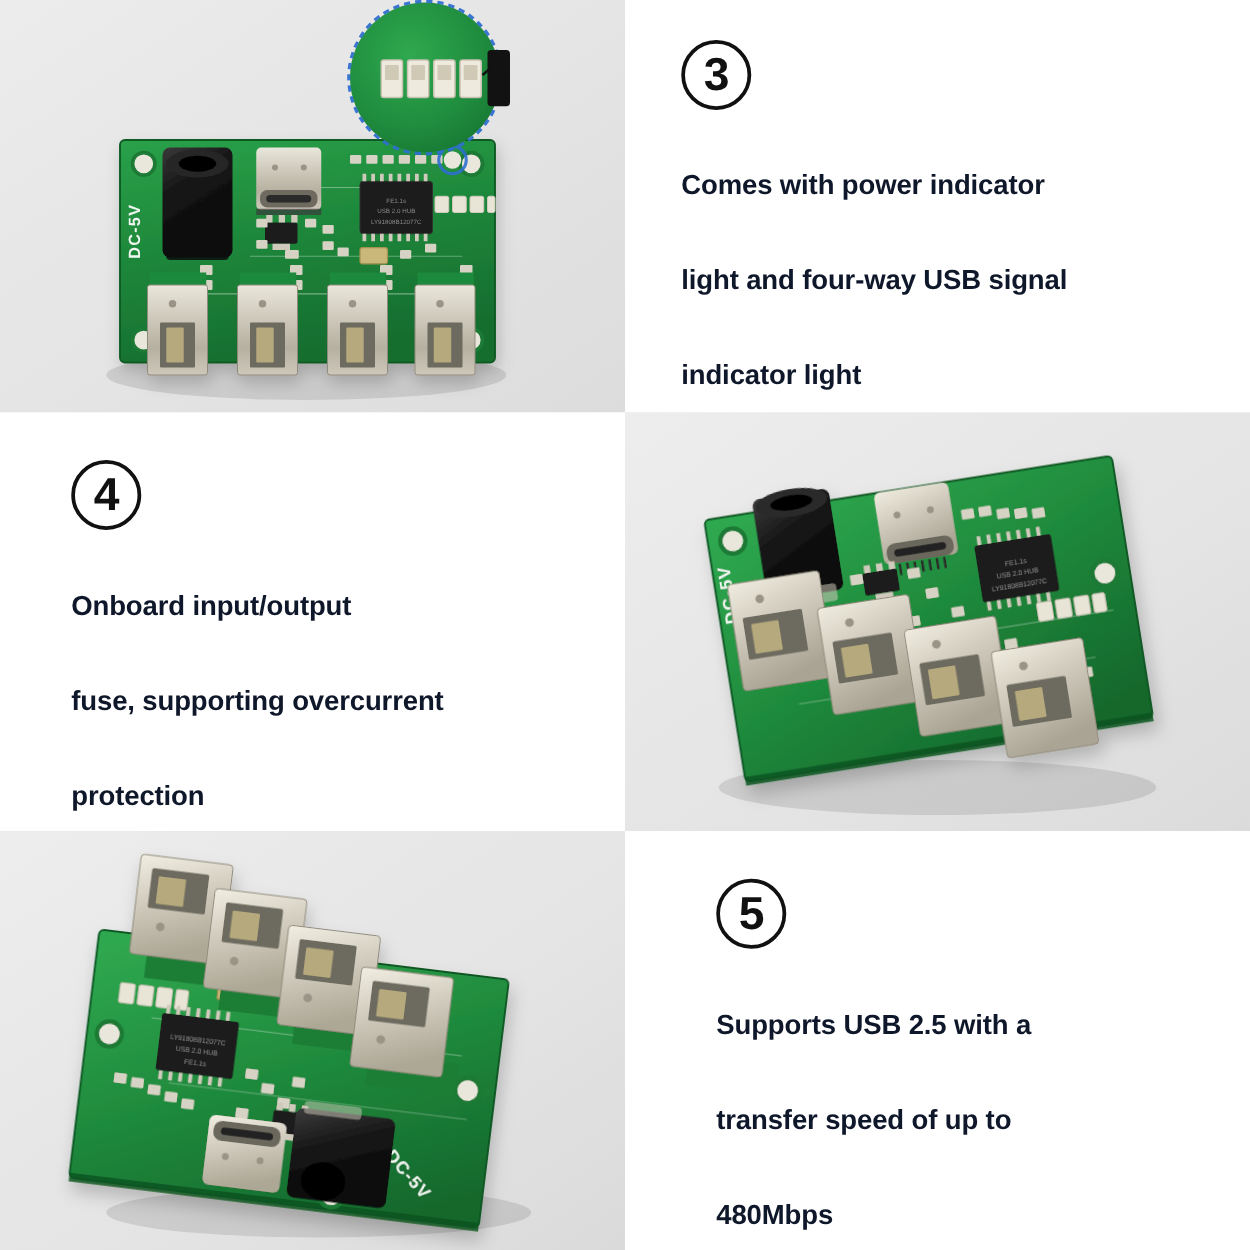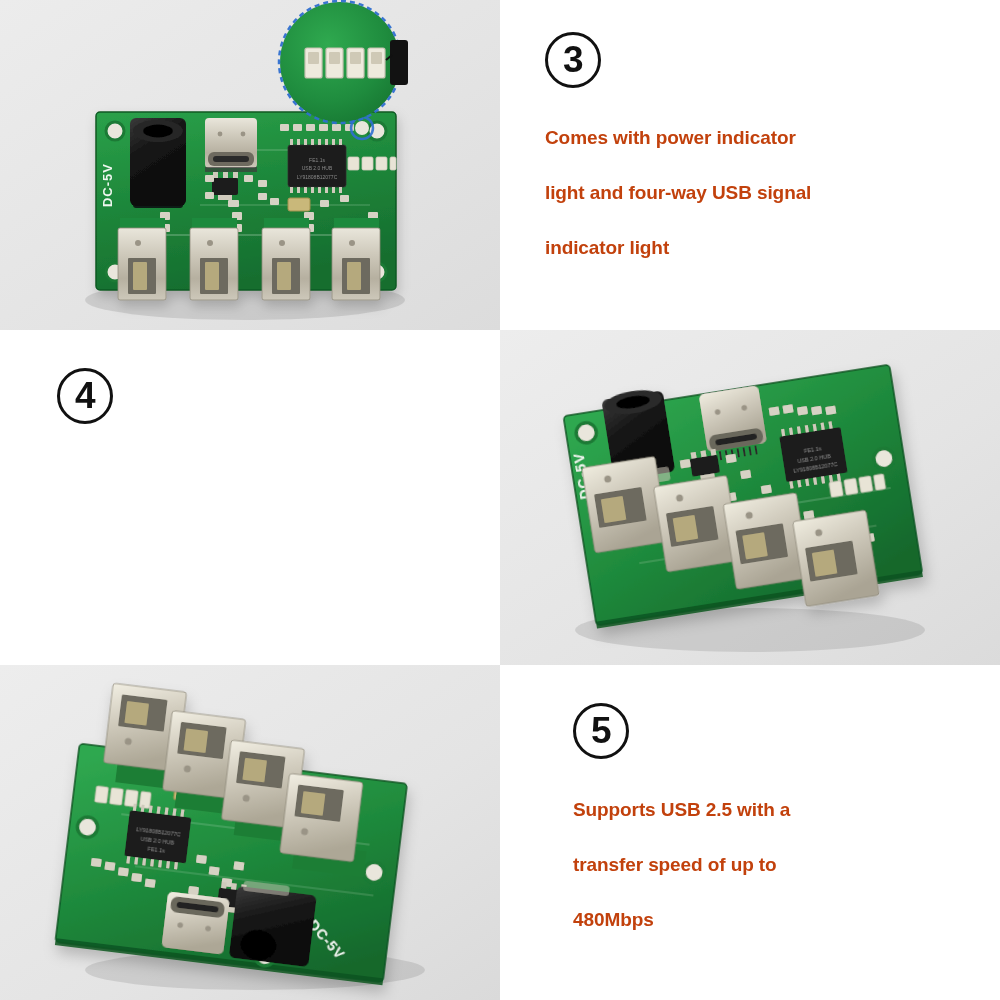--- a/index.html
+++ b/index.html
@@ -49,24 +49,24 @@
     font-size: 37px;
     font-weight: 700;
     color: #111111;
     line-height: 1;
     letter-spacing: -0.5px;
   }
   .numcircle span { transform: translateY(-1px); }
 
   .feature-text {
     position: absolute;
-    font-size: 19px;
+    font-size: 22px;
     font-weight: 600;
-    color: #c2410c;
-    line-height: 55px;
+    color: #0f172a;
+    line-height: 76px;
     letter-spacing: -0.1px;
     white-space: pre-line;
   }
 
   
   .board-wrap {
     position: absolute;
     width: 100%;
     height: 100%;
     left: 0;
@@ -298,20 +298,23 @@
     </div>
     <div class="feature-text" style="left:45px; top:110px; width:420px;">Comes with power indicator
 light and four-way USB signal
 indicator light</div>
   </div>
 
   <div class="cell textual r2 cL">
     <div class="numcircle" style="left:57px; top:38px;">
       <span>4</span>
     </div>
+    <div class="feature-text" style="left:57px; top:117px; width:420px;">Onboard input/output
+fuse, supporting overcurrent
+protection</div>
   </div>
 
   <div class="cell photo r2 cR">
     <div class="board-wrap">
       <svg width="500" height="335" viewBox="0 0 500 335" xmlns="http://www.w3.org/2000/svg">
         <defs>
           <linearGradient id="bg2" x1="0" y1="0" x2="1" y2="1">
             <stop offset="0%" stop-color="#ededed"></stop>
             <stop offset="60%" stop-color="#e4e4e4"></stop>
             <stop offset="100%" stop-color="#dbdbdb"></stop>

